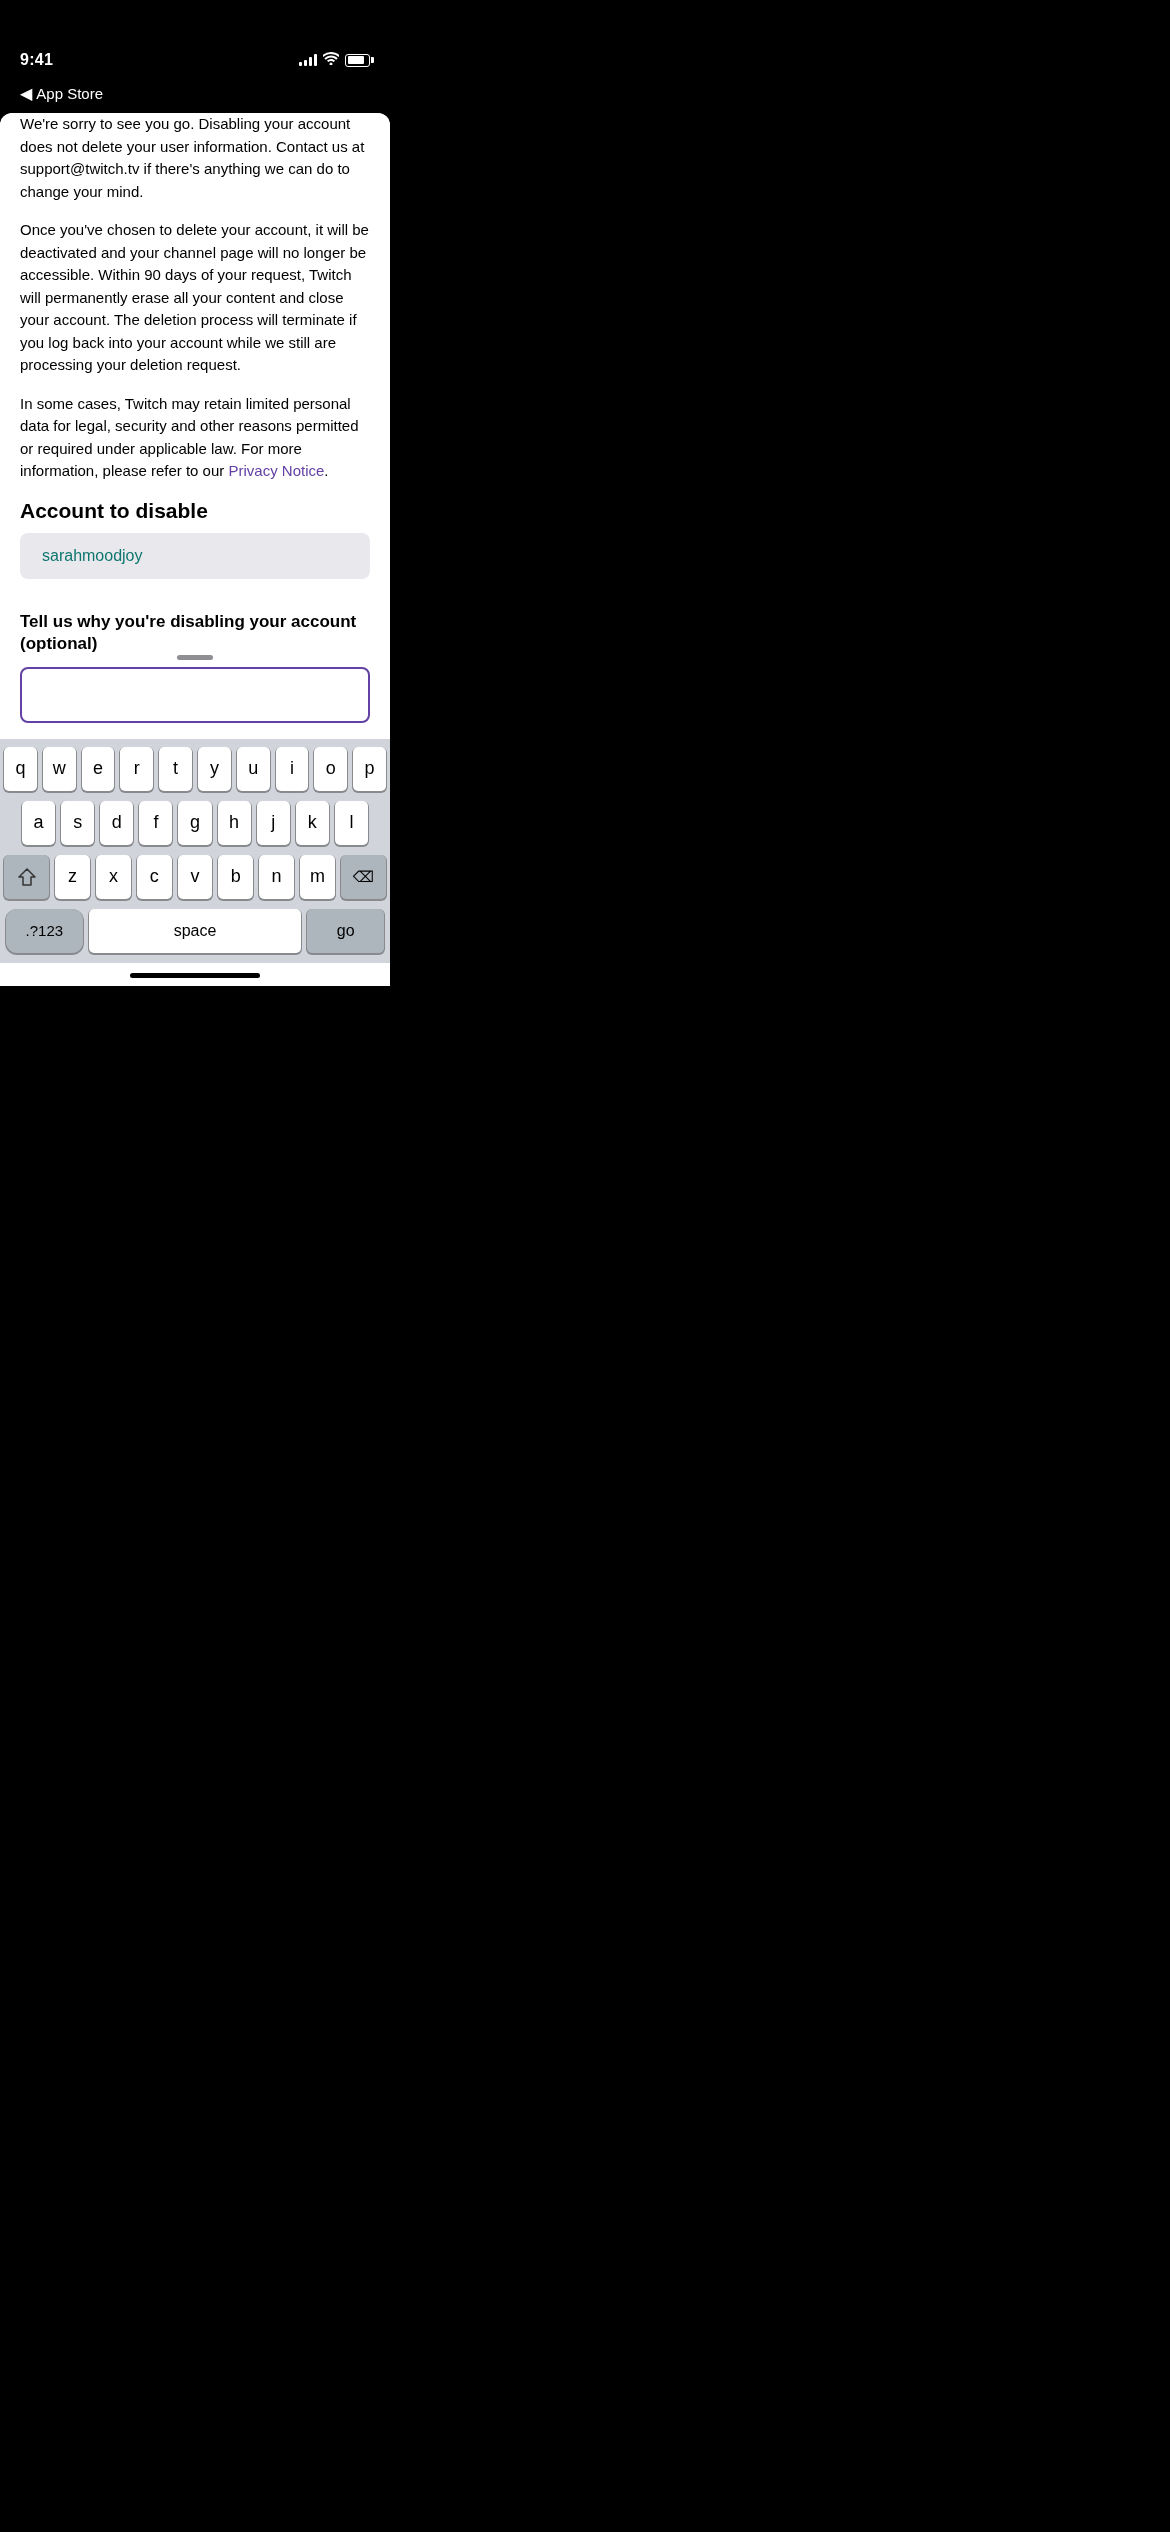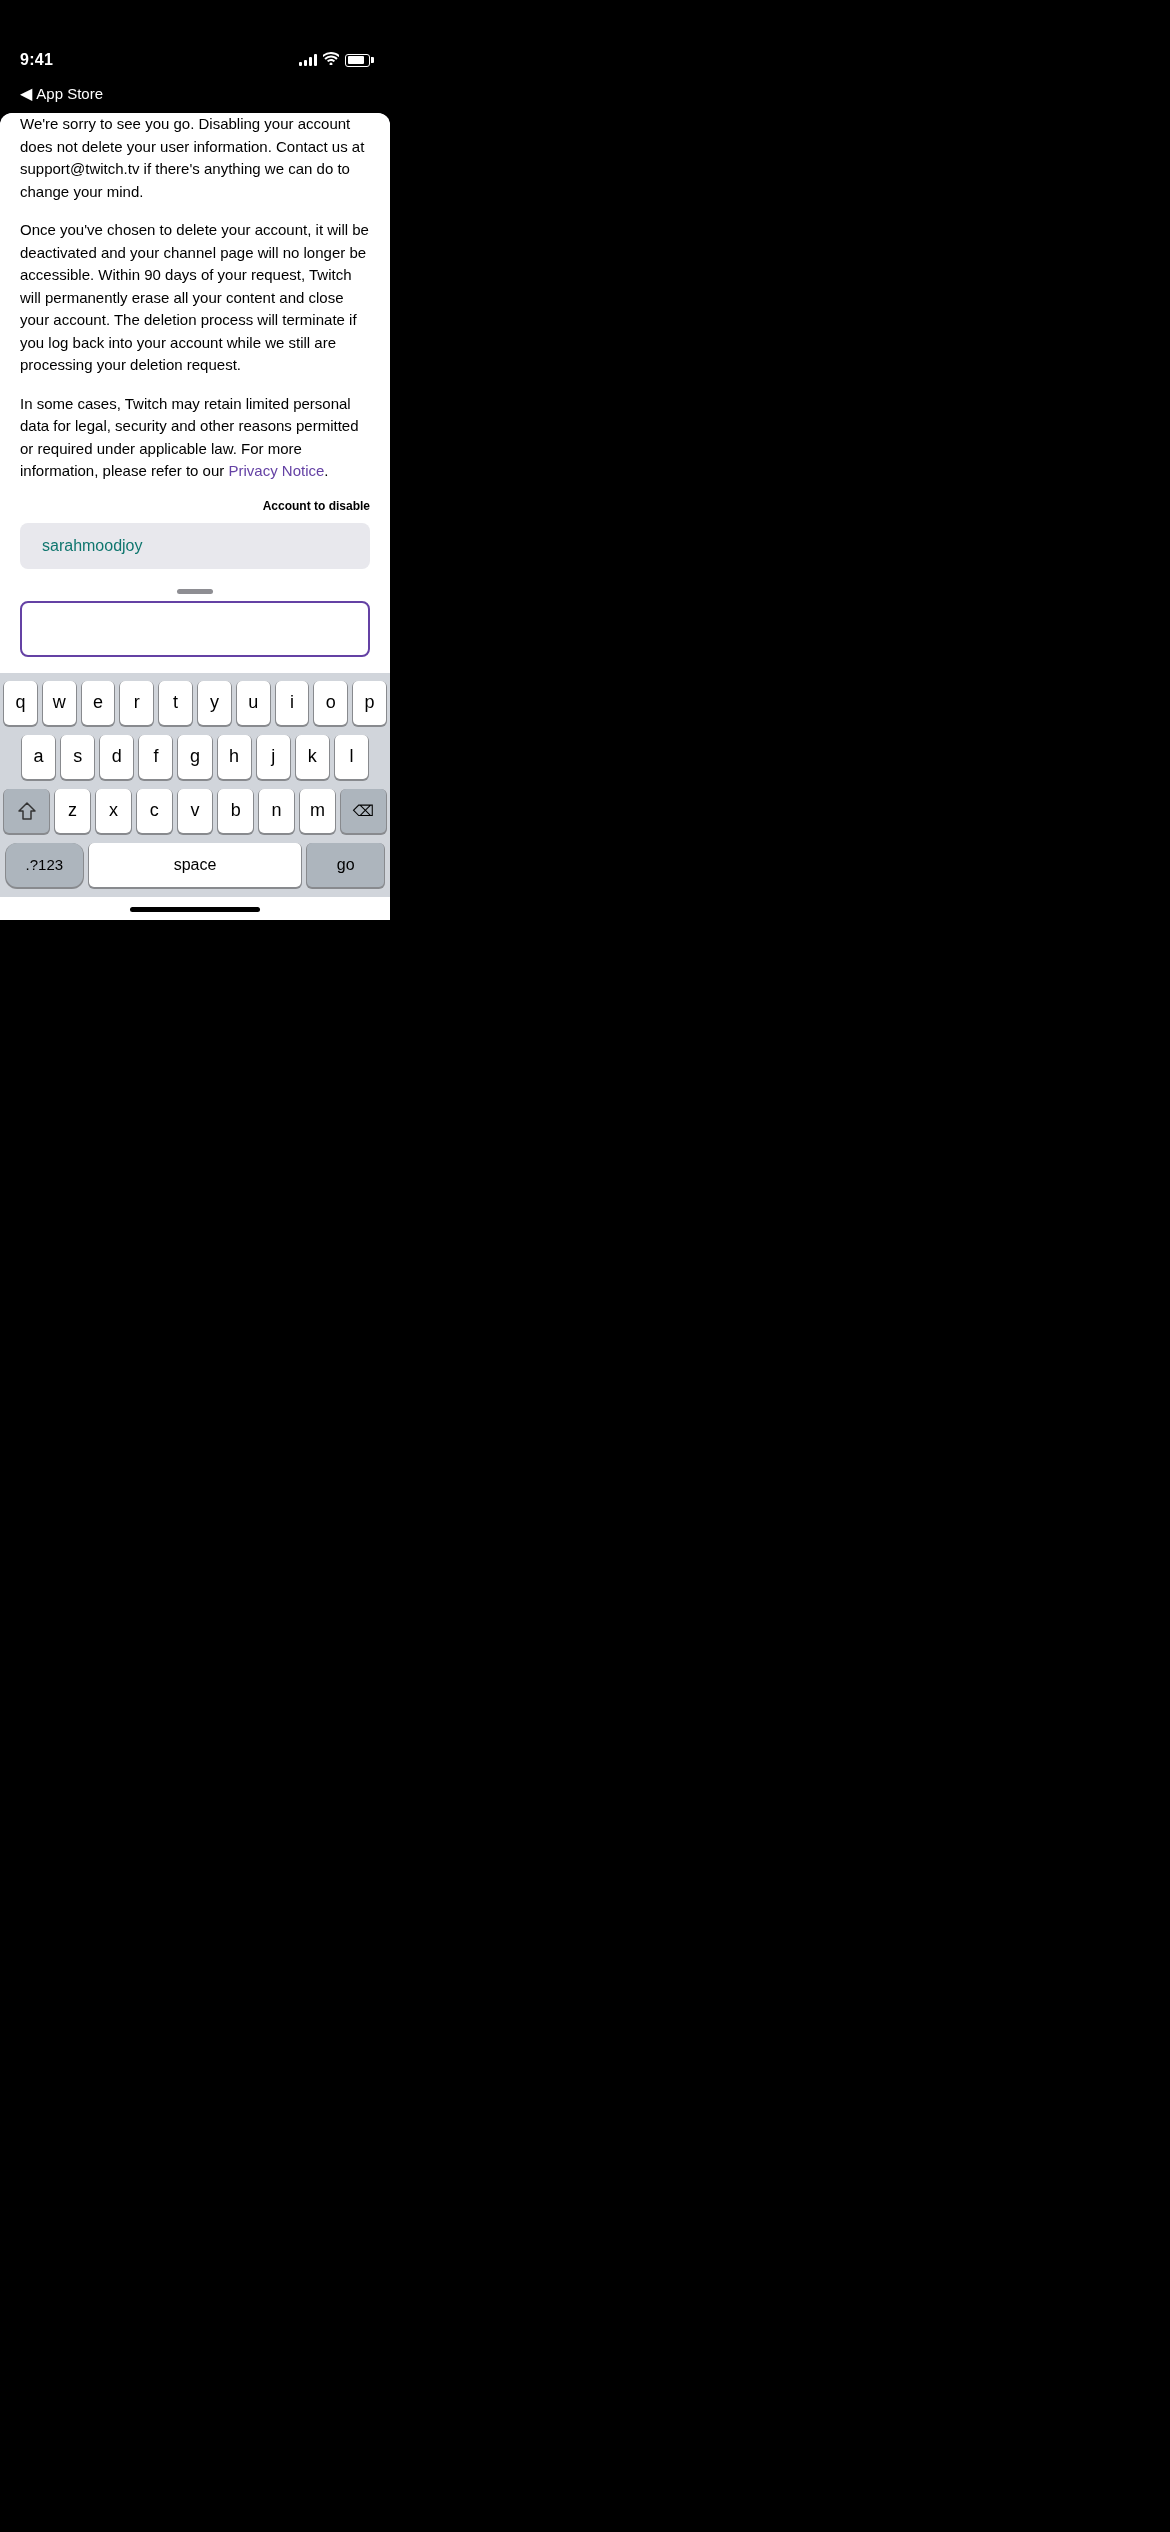--- a/index.html
+++ b/index.html
@@ -149,26 +149,25 @@
       font-size: 15px;
       line-height: 1.5;
       color: #000;
     }
     .link-text {
       color: #6441a4;
       text-decoration: none;
     }
 
     .section-label {
-      font-size: 12px;
+      font-size: 21px;
       font-weight: 700;
       color: #000;
       margin-bottom: 10px;
       margin-top: 10px;
-      text-align: right;
     }
 
     .account-input {
       width: 100%;
       background: #e8e8ed;
       border: none;
       border-radius: 8px;
       padding: 14px 22px;
       font-size: 16px;
       color: #0f766e;
@@ -386,20 +385,21 @@
           <span>In some cases, Twitch may retain limited personal data for legal, security and other reasons permitted or required under applicable law. For more information, please refer to our </span><a class="link-text">Privacy Notice</a><span>.</span>
         </p>
       </div>
 
       <div>
         <div class="section-label">Account to disable</div>
         <input type="text" class="account-input" readonly="" value="sarahmoodjoy" style="">
       </div>
 
       <div>
+        <div class="reason-label">Tell us why you're disabling your account (optional)</div>
         <div class="reason-input-wrapper">
           <div class="scroll-handle"></div>
           <textarea class="reason-textarea" style=""></textarea>
         </div>
       </div>
 
     </div>
 
     <div class="keyboard">
 

